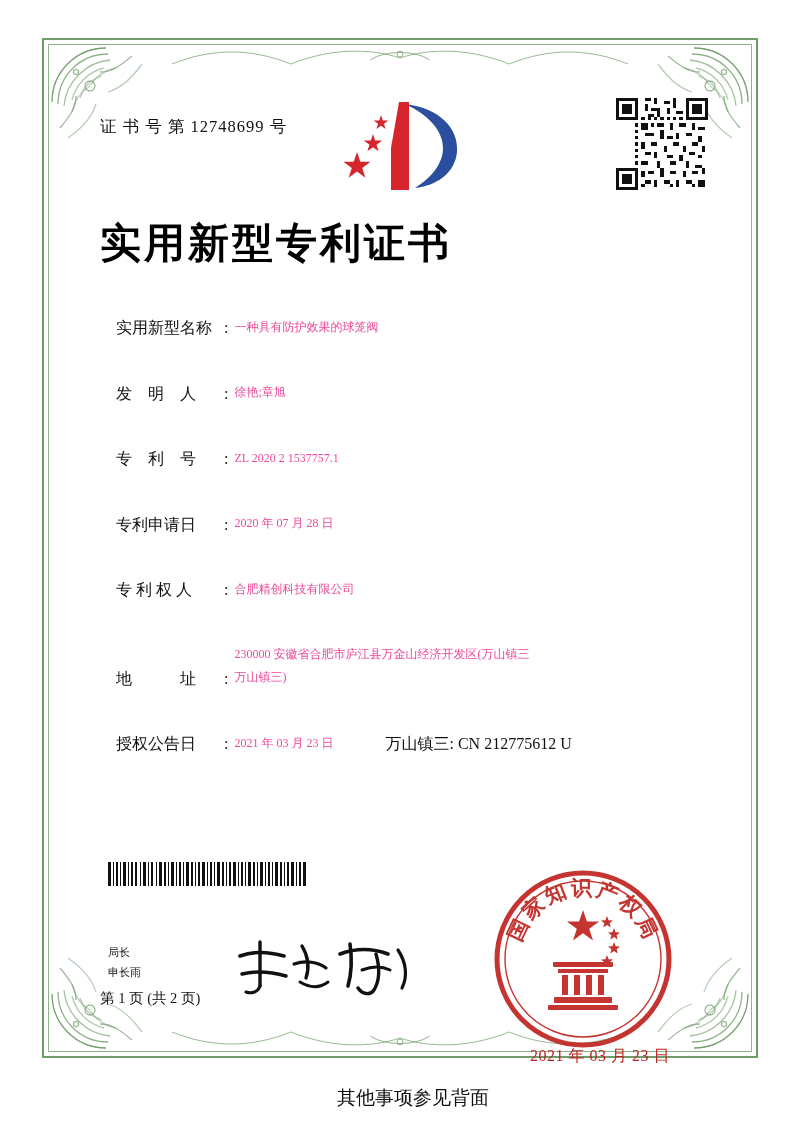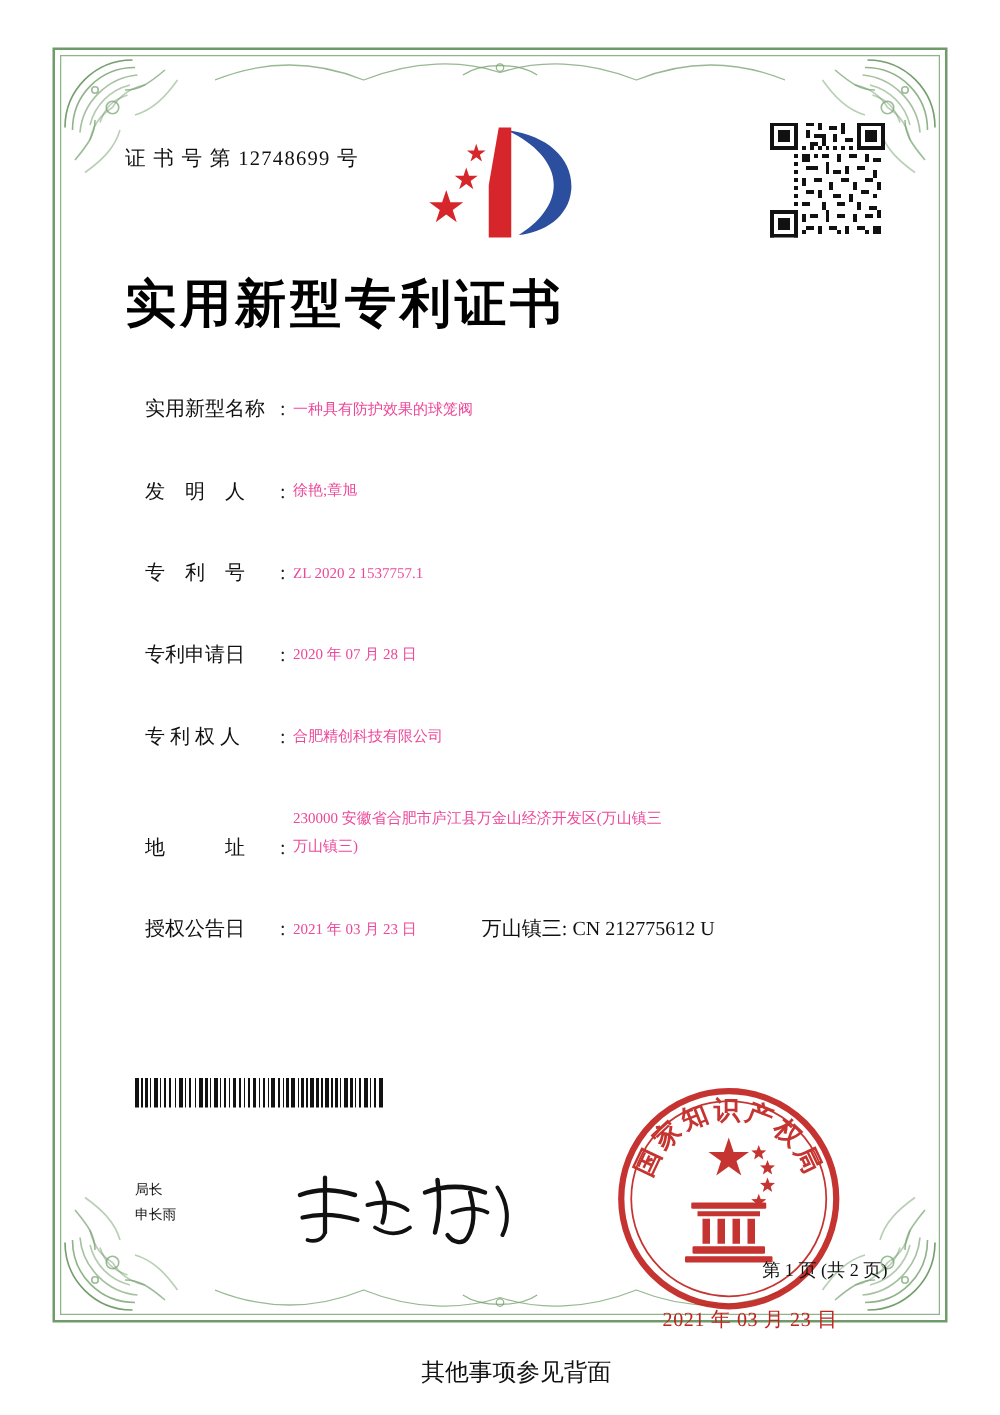--- a/index.html
+++ b/index.html
@@ -222,22 +222,22 @@
     color: #c0231f;
     letter-spacing: 0.5px;
     font-family: "Liberation Serif", serif;
   }
 
   
   .page-no {
     position: absolute;
     left: 0;
     right: 0;
-    bottom: 2px;
-    text-align: right;
+    bottom: 20px;
+    text-align: left;
     font-size: 14.5px;
     color: #111;
   }
 
   
   .footer-note {
     position: absolute;
     left: 0;
     right: 0;
     top: 1085px;

